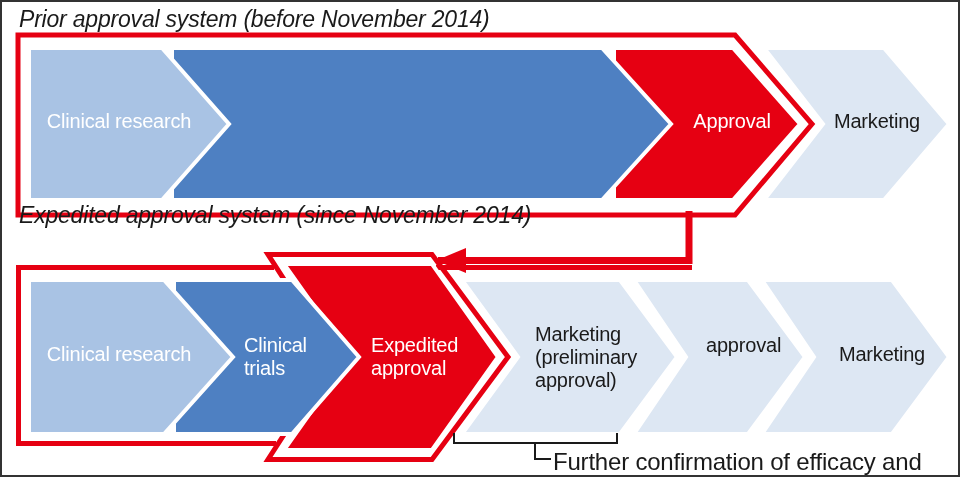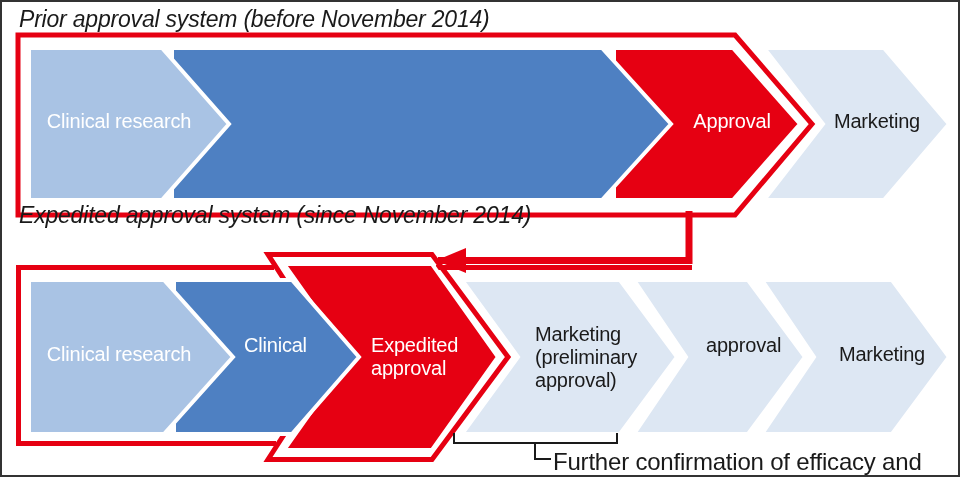--- a/index.html
+++ b/index.html
@@ -73,20 +73,21 @@
   <div class="t title" style="left:17px;top:200px;width:700px;">Expedited approval system (since November 2014)</div>
 
   <div class="t lbl center white" style="left:27px;top:108px;width:180px;">Clinical research</div>
   <div class="t lbl center white" style="left:640px;top:108px;width:180px;">Approval</div>
   <div class="t lbl center" style="left:790px;top:108px;width:170px;">Marketing</div>
 
   <div class="t lbl center white" style="left:27px;top:341px;width:180px;">Clinical research</div>
 
   <div class="t lbl white" style="left:242px;top:332px;width:120px;">
     <span>Clinical</span>
+    <span>trials</span>
   </div>
 
   <div class="t lbl white" style="left:369px;top:332px;width:130px;">
     <span>Expedited</span>
     <span>approval</span>
   </div>
 
   <div class="t lbl" style="left:533px;top:321px;width:150px;">
     <span>Marketing</span>
     <span>(preliminary</span>

